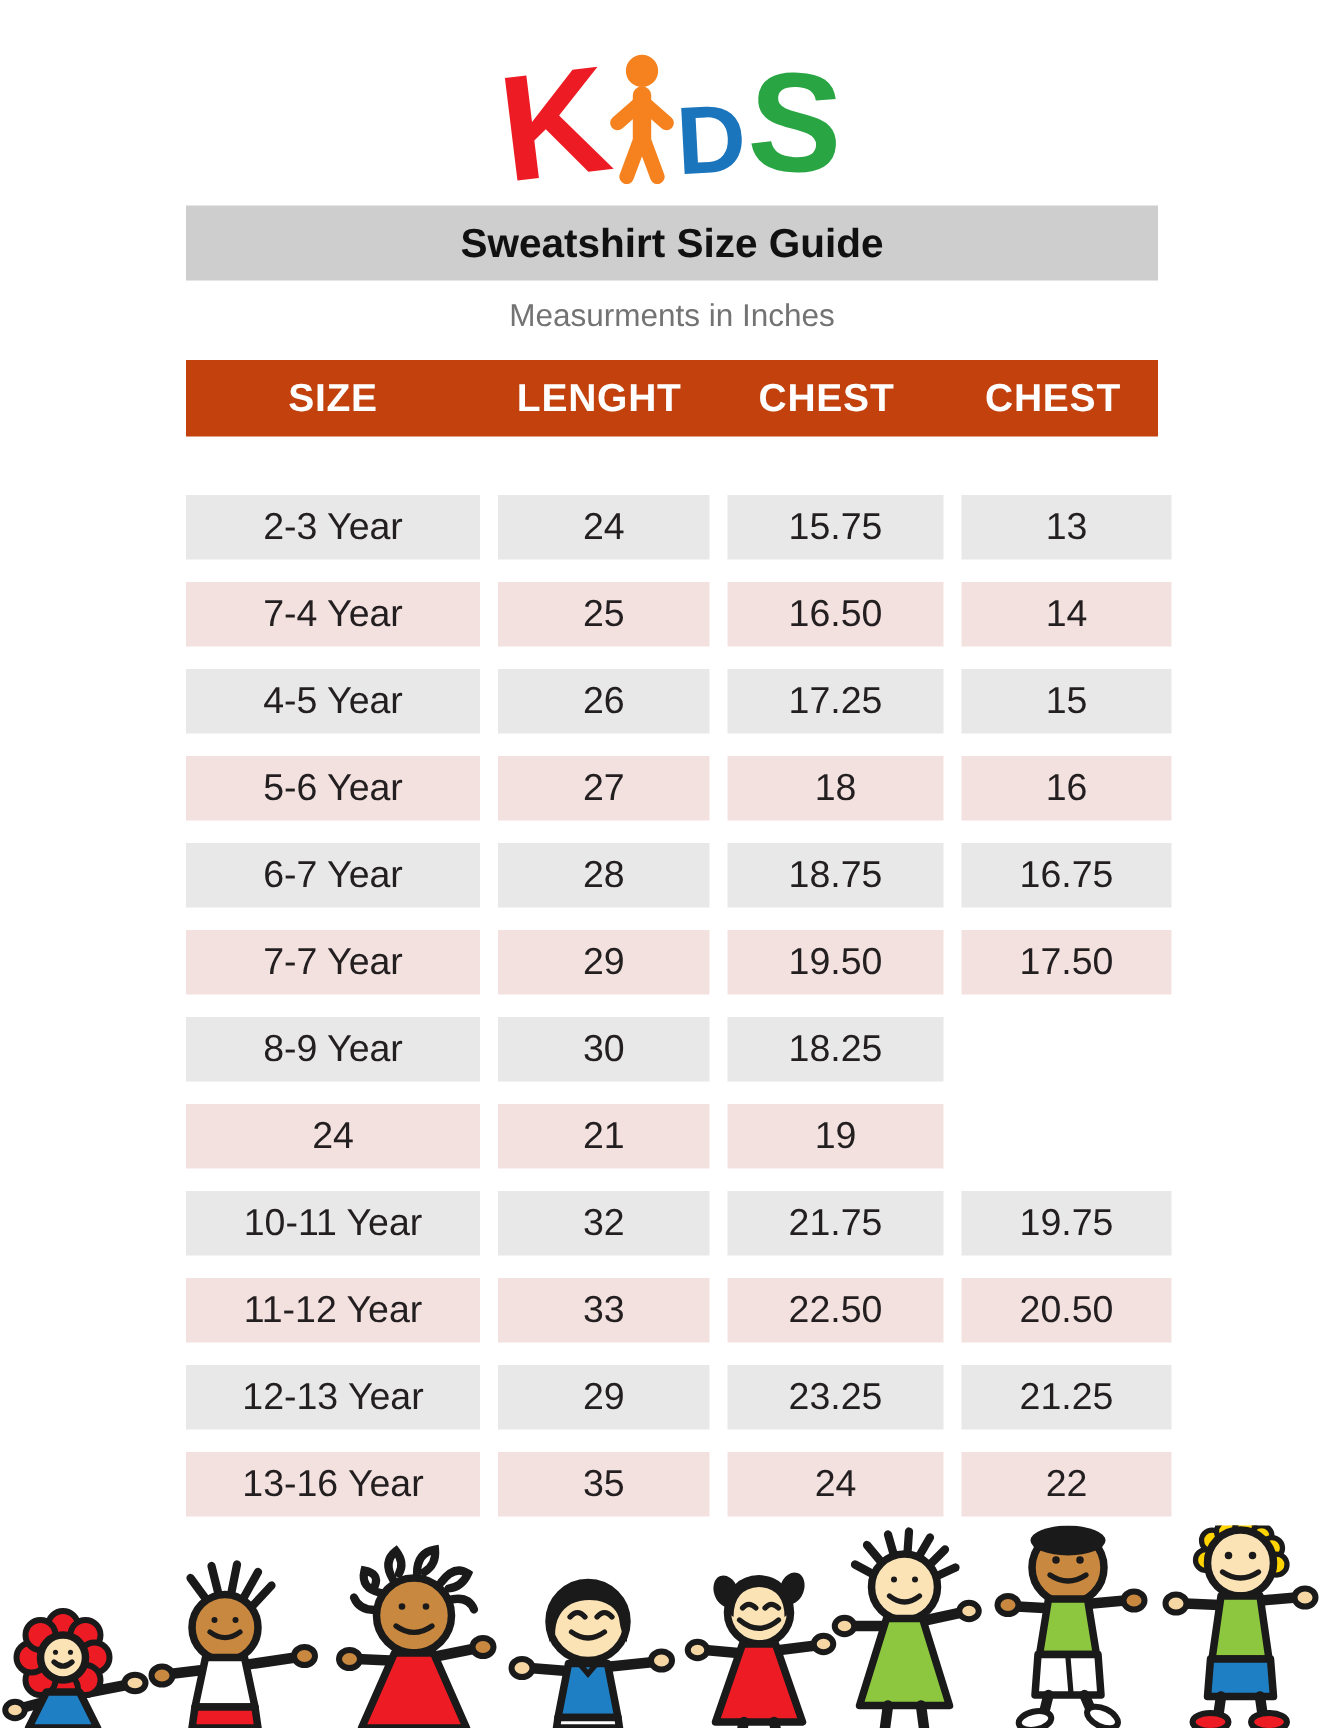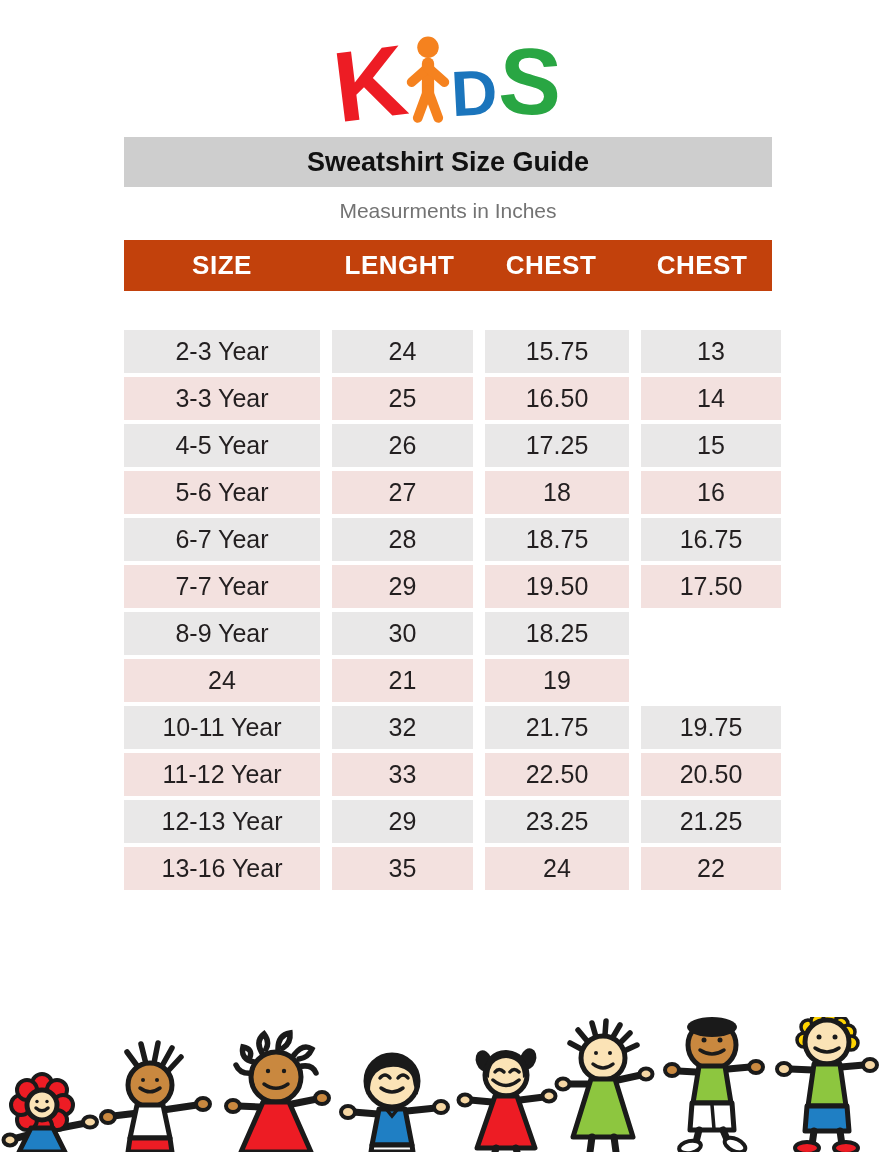--- a/index.html
+++ b/index.html
@@ -27,21 +27,21 @@
     position:absolute;left:124px;top:199px;width:648px;text-align:center;
     font-size:21px;color:#737373;
   }
   
   .thead{
     position:absolute;left:124px;top:240px;width:648px;height:51px;background:#c2410c;
     display:grid;grid-template-columns:196px 141px 144px 140px;column-gap:9px;align-items:center;
   }
   .hcell{color:#fff;font-weight:bold;font-size:26px;text-align:center;letter-spacing:0.5px;}
   .tbody{position:absolute;left:124px;top:330px;width:648px;}
-  .trow{display:grid;grid-template-columns:196px 141px 144px 140px;column-gap:9px;margin-bottom:4px;gap:12px;}
+  .trow{display:grid;grid-template-columns:196px 141px 144px 140px;column-gap:9px;margin-bottom:15px;gap:12px;}
   .tcell{height:43px;line-height:43px;text-align:center;font-size:25px;color:#231f20;}
   .trow.even .tcell{background:#e9e8e8;}
   .trow.odd  .tcell{background:#f3e1df;}
   
   .kids{position:absolute;left:0;bottom:0;width:896px;height:135px;}
   .kids .arm{stroke:#1a1a1a;stroke-width:7;stroke-linecap:round;}
   .kids .leg{stroke:#1a1a1a;stroke-width:7;stroke-linecap:round;}
   .kids .hand-l{fill:#f6d7a4;stroke:#1a1a1a;stroke-width:4;}
   .kids .hand-b{fill:#c9883f;stroke:#1a1a1a;stroke-width:4;}
   .kids .head-l{fill:#fbe3b6;stroke:#1a1a1a;stroke-width:5;}
@@ -84,21 +84,21 @@
     </div>
 
   <div class="tbody">
       <div class="trow even">
         <div class="tcell">2-3 Year</div>
         <div class="tcell">24</div>
         <div class="tcell">15.75</div>
         <div class="tcell">13</div>
       </div>
       <div class="trow odd">
-        <div class="tcell">3-3 Year</div>
+        <div class="tcell">7-4 Year</div>
         <div class="tcell">25</div>
         <div class="tcell">16.50</div>
         <div class="tcell">14</div>
       </div>
       <div class="trow even">
         <div class="tcell">4-5 Year</div>
         <div class="tcell">26</div>
         <div class="tcell">17.25</div>
         <div class="tcell">15</div>
       </div>

